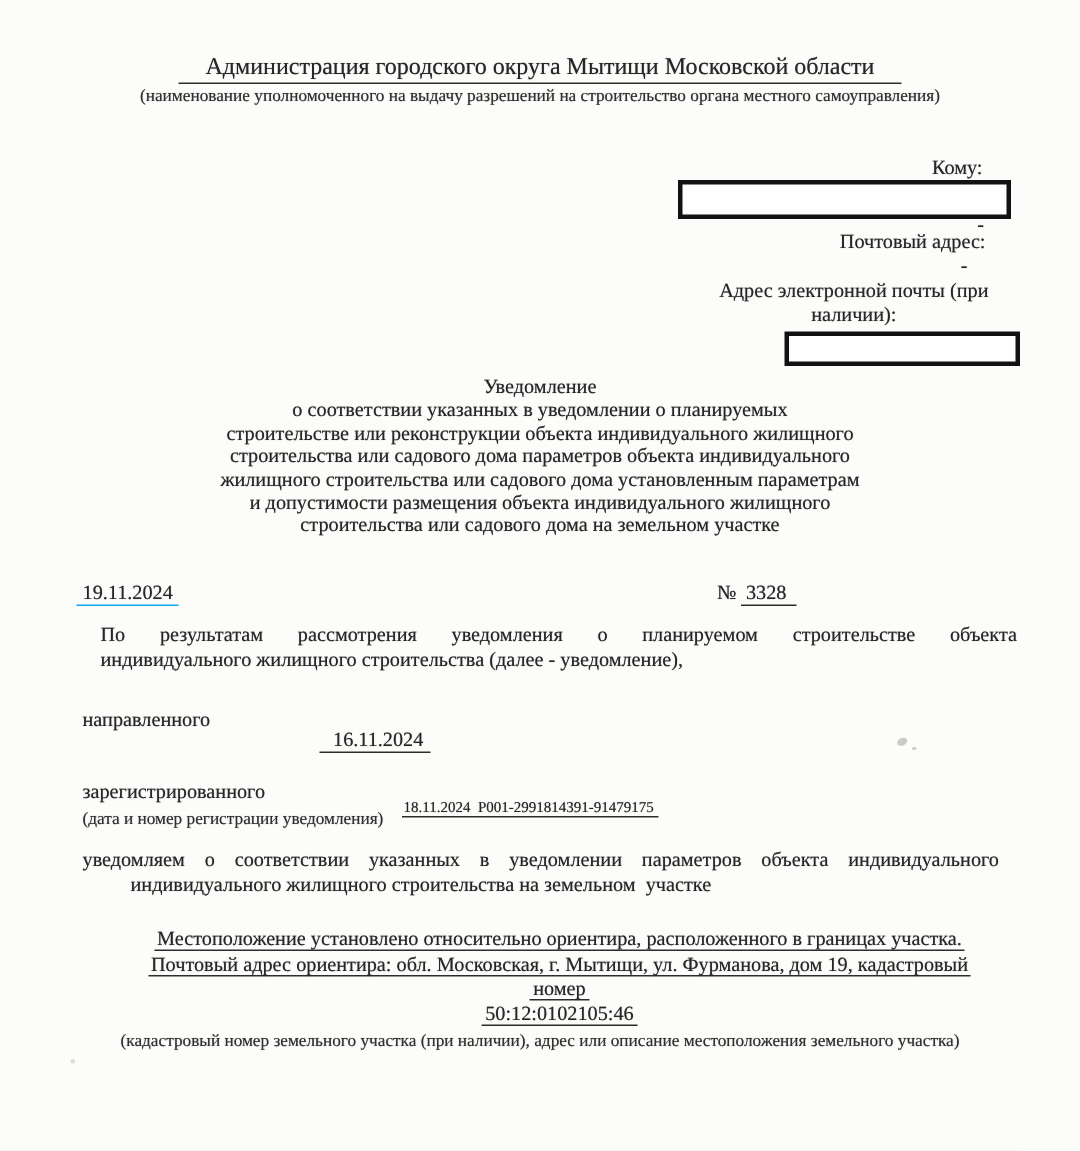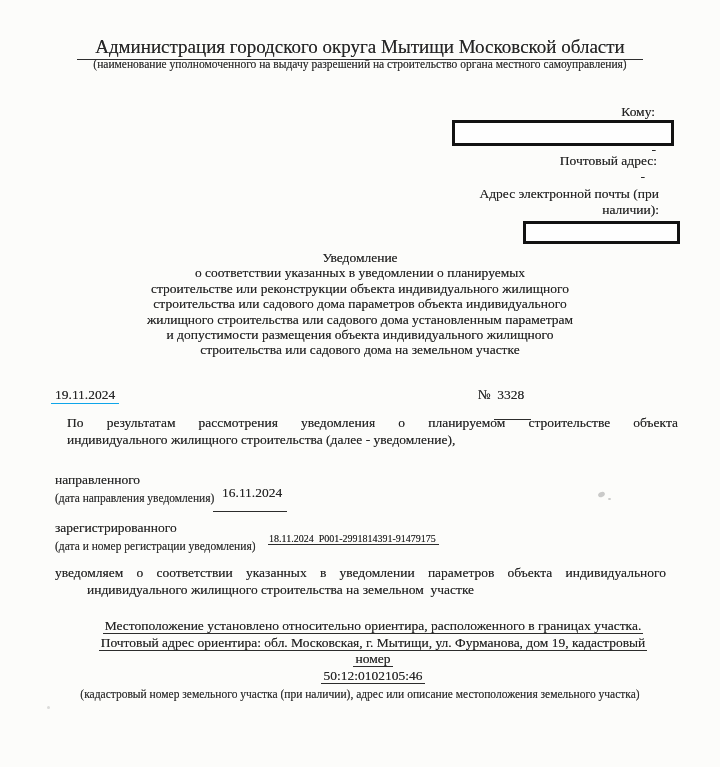--- a/index.html
+++ b/index.html
@@ -11,44 +11,44 @@
     font-family:"Liberation Serif", serif;
     color:#262626;
     overflow:hidden;
     text-shadow:0 0 0.6px rgba(38,38,38,0.6);
   }
   .abs{position:absolute;}
   .t-body{font-size:13.5px;line-height:17px;}
   .t-small{font-size:11.5px;line-height:14px;color:#303030;}
   .center{left:0;width:720px;text-align:center;}
   .u{border-bottom:1px solid #2c2c2c;}
-  .header-line{top:36px;font-size:19px;}
+  .header-line{top:36px;font-size:16px;}
   .header-line span{display:inline-block;border-bottom:1.5px solid #2e2e2e;padding:0 18px 1px 18px;}
   .header-caption{top:57px;}
   .to-label{right:65px;top:103px;}
   .redact{background:#fefefe;border:3px solid #121212;}
   .box-name{left:452px;top:120px;width:216px;height:20px;}
   .box-email{left:523px;top:221px;width:151px;height:17px;}
   .dash1{right:64px;top:141px;}
   .dash2{right:75px;top:168px;}
   .postal-label{right:63px;top:152px;}
-  .email-label{right:61px;top:186px;text-align:right;line-height:15.5px;margin-left:32px;}
+  .email-label{right:61px;top:186px;text-align:center;line-height:15.5px;margin-left:32px;}
   .doc-title{top:250px;line-height:15.4px;}
   .date-left{left:51px;top:386px;}
   .date-left span{display:inline-block;border-bottom:1px solid #0ea5e9;padding:0 4px 0 4px;}
   .num-right{left:478px;top:386px;}
-  .num-right .numval{display:inline-block;border-bottom:1px solid #2c2c2c;padding:0 7px 16px 3px;}
+  .num-right .numval{display:inline-block;border-bottom:1px solid #2c2c2c;padding:0 7px 0 3px;}
   .para{left:55px;width:611px;}
   .intro{top:414px;margin-left:12px;}
   .jline{text-align:justify;text-align-last:justify;}
   .sent-label{left:55px;top:471px;}
   .sent-row{left:55px;top:488px;width:620px;height:18px;}
   .sent-row .cap{display:inline-block;}
   .sent-row .val{position:absolute;left:158px;top:-3px;font-size:13.5px;
-    border-bottom:1px solid #2c2c2c;padding:0 5px 10px 9px;}
+    border-bottom:1px solid #2c2c2c;padding:0 5px 0 9px;}
   .reg-label{left:55px;top:519px;}
   .reg-row{left:55px;top:536px;width:640px;height:18px;}
   .reg-row .cap{display:inline-block;}
   .reg-row .val{position:absolute;left:213px;top:-3px;font-size:10px;white-space:pre;
     border-bottom:1px solid #2c2c2c;padding:0 3px 0 1px;}
   .conclusion{top:565px;line-height:16.8px;}
   .lastline{white-space:pre-wrap;margin-left:32px;}
   .location{top:618px;line-height:16.6px;}
   .location .u{padding:0 2px;margin-left:26px;}
   .cad-caption{top:687px;}
@@ -102,21 +102,20 @@
     <span class="numval">3328</span>
   </div>
 
   <div class="abs t-body para intro">
     <div class="jline">По результатам рассмотрения уведомления о планируемом строительстве объекта</div>
     <div>индивидуального жилищного строительства (далее - уведомление),</div>
   </div>
 
   <div class="abs t-body sent-label">направленного</div>
   <div class="abs sent-row">
-    <span class="cap t-small">(дата направления уведомления)</span>
     <span class="val">16.11.2024</span>
   </div>
 
   <div class="abs t-body reg-label">зарегистрированного</div>
   <div class="abs reg-row">
     <span class="cap t-small">(дата и номер регистрации уведомления)</span>
     <span class="val">18.11.2024  P001-2991814391-91479175</span>
   </div>
 
   <div class="abs t-body para conclusion">

